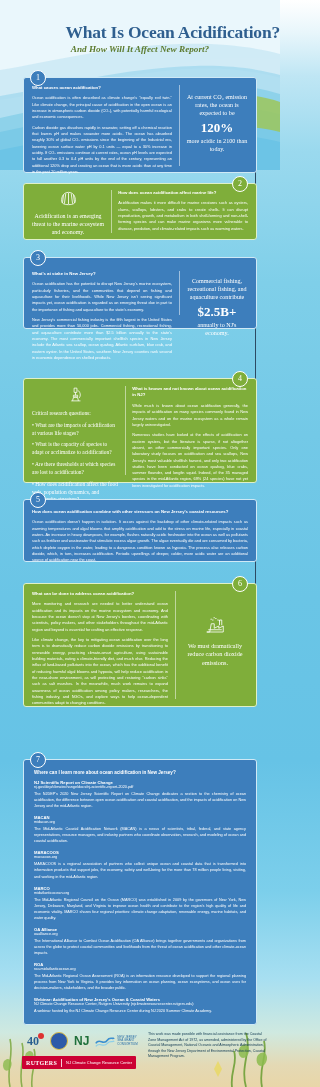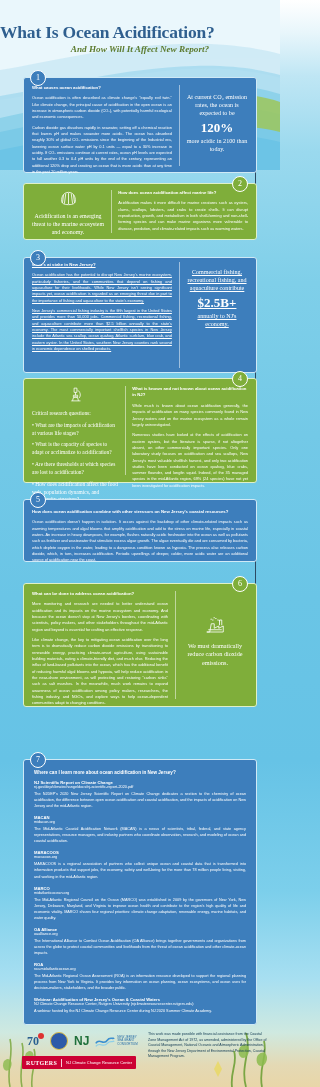--- a/index.html
+++ b/index.html
@@ -6,21 +6,21 @@
   body{
     width:280px;height:1087px;overflow:hidden;position:relative;
     font-family:"Liberation Sans",sans-serif;
     background:linear-gradient(180deg,#ffffff 0%,#e8f6fb 3%,#bfe6f4 7%,#9ad9ee 14%,
       #7fcfe9 26%,#73c9e7 40%,#6ac5e6 55%,#66c3e6 70%,#7ccfeb 82%,#a7dff1 90%,
       #cfe9e0 95%,#e4d9b4 98%,#e9d6a8 100%);
   }
   
   .hdr{position:absolute;left:0;top:0;width:280px;height:170px;overflow:hidden;}
   .hdr svg{position:absolute;left:0;top:0;}
-  .title{position:absolute;left:0;top:22px;width:280px;text-align:left;
+  .title{position:absolute;left:0;top:22px;width:280px;text-align:right;
     font-family:"Liberation Serif",serif;font-weight:700;font-size:17.5px;
     color:#2f5f8f;letter-spacing:-0.2px;}
   .subtitle{position:absolute;left:0;top:44px;width:280px;text-align:center;
     font-family:"Liberation Serif",serif;font-style:italic;font-weight:700;
     font-size:9.2px;color:#5c7b2e;}
   
   .panel{position:absolute;box-sizing:border-box;border-radius:3px;}
   .blue{background:#3d7ebc;color:#ffffff;border:1px solid #cfe9f6;}
   .green{background:#7fae3a;color:#ffffff;border:1px solid #dff0c8;}
   .num{position:absolute;width:14px;height:14px;border-radius:50%;
@@ -106,21 +106,21 @@
     </div>
     <div style="width:1px;background:rgba(255,255,255,.5);"></div>
     <div style="flex:1 1 auto;">
       <p class="q">How does ocean acidification affect marine life?</p>
       <p class="p">Acidification makes it more difficult for marine creatures such as oysters, clams, scallops, lobsters, and crabs to create shells. It can disrupt reproduction, growth, and metabolism in both shell-forming and non-shell-forming species and can make marine organisms more vulnerable to disease, predation, and climate-related impacts such as warming waters.</p>
     </div>
   </div>
 </div>
 
 <div class="num onblue" style="left:30px;top:250px;">3</div>
-<div class="panel blue" style="left:23px;top:257px;width:234px;height:116px;padding:4px 8px;text-decoration:underline;">
+<div class="panel blue" style="left:23px;top:257px;width:234px;height:72px;padding:13px 8px;">
   <div style="display:flex;gap:7px;height:100%;">
     <div style="flex:1 1 auto;">
       <p class="q">What's at stake in New Jersey?</p>
       <p class="p">Ocean acidification has the potential to disrupt New Jersey's marine ecosystem, particularly fisheries, and the communities that depend on fishing and aquaculture for their livelihoods. While New Jersey isn't seeing significant impacts yet, ocean acidification is regarded as an emerging threat due in part to the importance of fishing and aquaculture to the state's economy.</p>
       <p class="p">New Jersey's commercial fishing industry is the fifth largest in the United States and provides more than 50,000 jobs. Commercial fishing, recreational fishing, and aquaculture contribute more than $2.5 billion annually to the state's economy. The most commercially important shellfish species in New Jersey include the Atlantic sea scallop, ocean quahog, Atlantic surfclam, blue crab, and eastern oyster. In the United States, southern New Jersey counties rank second in economic dependence on shelled products.</p>
     </div>
     <div style="width:1px;background:rgba(255,255,255,.5);"></div>
     <div class="callout" style="width:62px;flex:0 0 62px;padding-top:6px;">
       <span class="sm">Commercial fishing, recreational fishing, and aquaculture contribute</span>
       <span class="big">$2.5B+</span>
@@ -243,21 +243,21 @@
       <path d="M240 30 c7-7 12 2 7 9 c-6 6-11-3-7-9z"></path>
       <path d="M258 38 c7-7 12 2 7 9 c-6 6-11-3-7-9z"></path>
     </g>
     <path d="M214 52 l4-8 l4 8 l-4 8z" fill="#e8d86a" opacity=".9"></path>
   </svg>
 </div>
 
 <div class="logo-row">
   <div style="width:22px;height:18px;display:flex;align-items:center;justify-content:center;
               font-family:'Liberation Serif',serif;font-weight:700;font-size:12px;color:#2a5f8f;position:relative;">
-    <span>70</span>
+    <span>40</span>
     <span style="position:absolute;right:0;top:1px;width:6px;height:6px;border-radius:50%;background:#d33;"></span>
   </div>
   <div style="width:16px;height:16px;border-radius:50%;background:#2e5ba8;border:1.2px solid #e2c34a;"></div>
   <div style="font-family:'Liberation Sans',sans-serif;font-weight:700;font-size:12px;color:#1f6f3a;">
     <span>NJ</span>
   </div>
   <div style="display:flex;align-items:center;gap:2px;">
     <svg width="20" height="14" viewBox="0 0 26 18">
       <path d="M1 12 C6 4 11 16 16 8 C19 3 23 7 25 5" stroke="#3b8fd0" stroke-width="2" fill="none"></path>
       <path d="M1 16 C6 9 11 19 16 12 C19 8 23 11 25 9" stroke="#8fcfe8" stroke-width="1.6" fill="none"></path>

